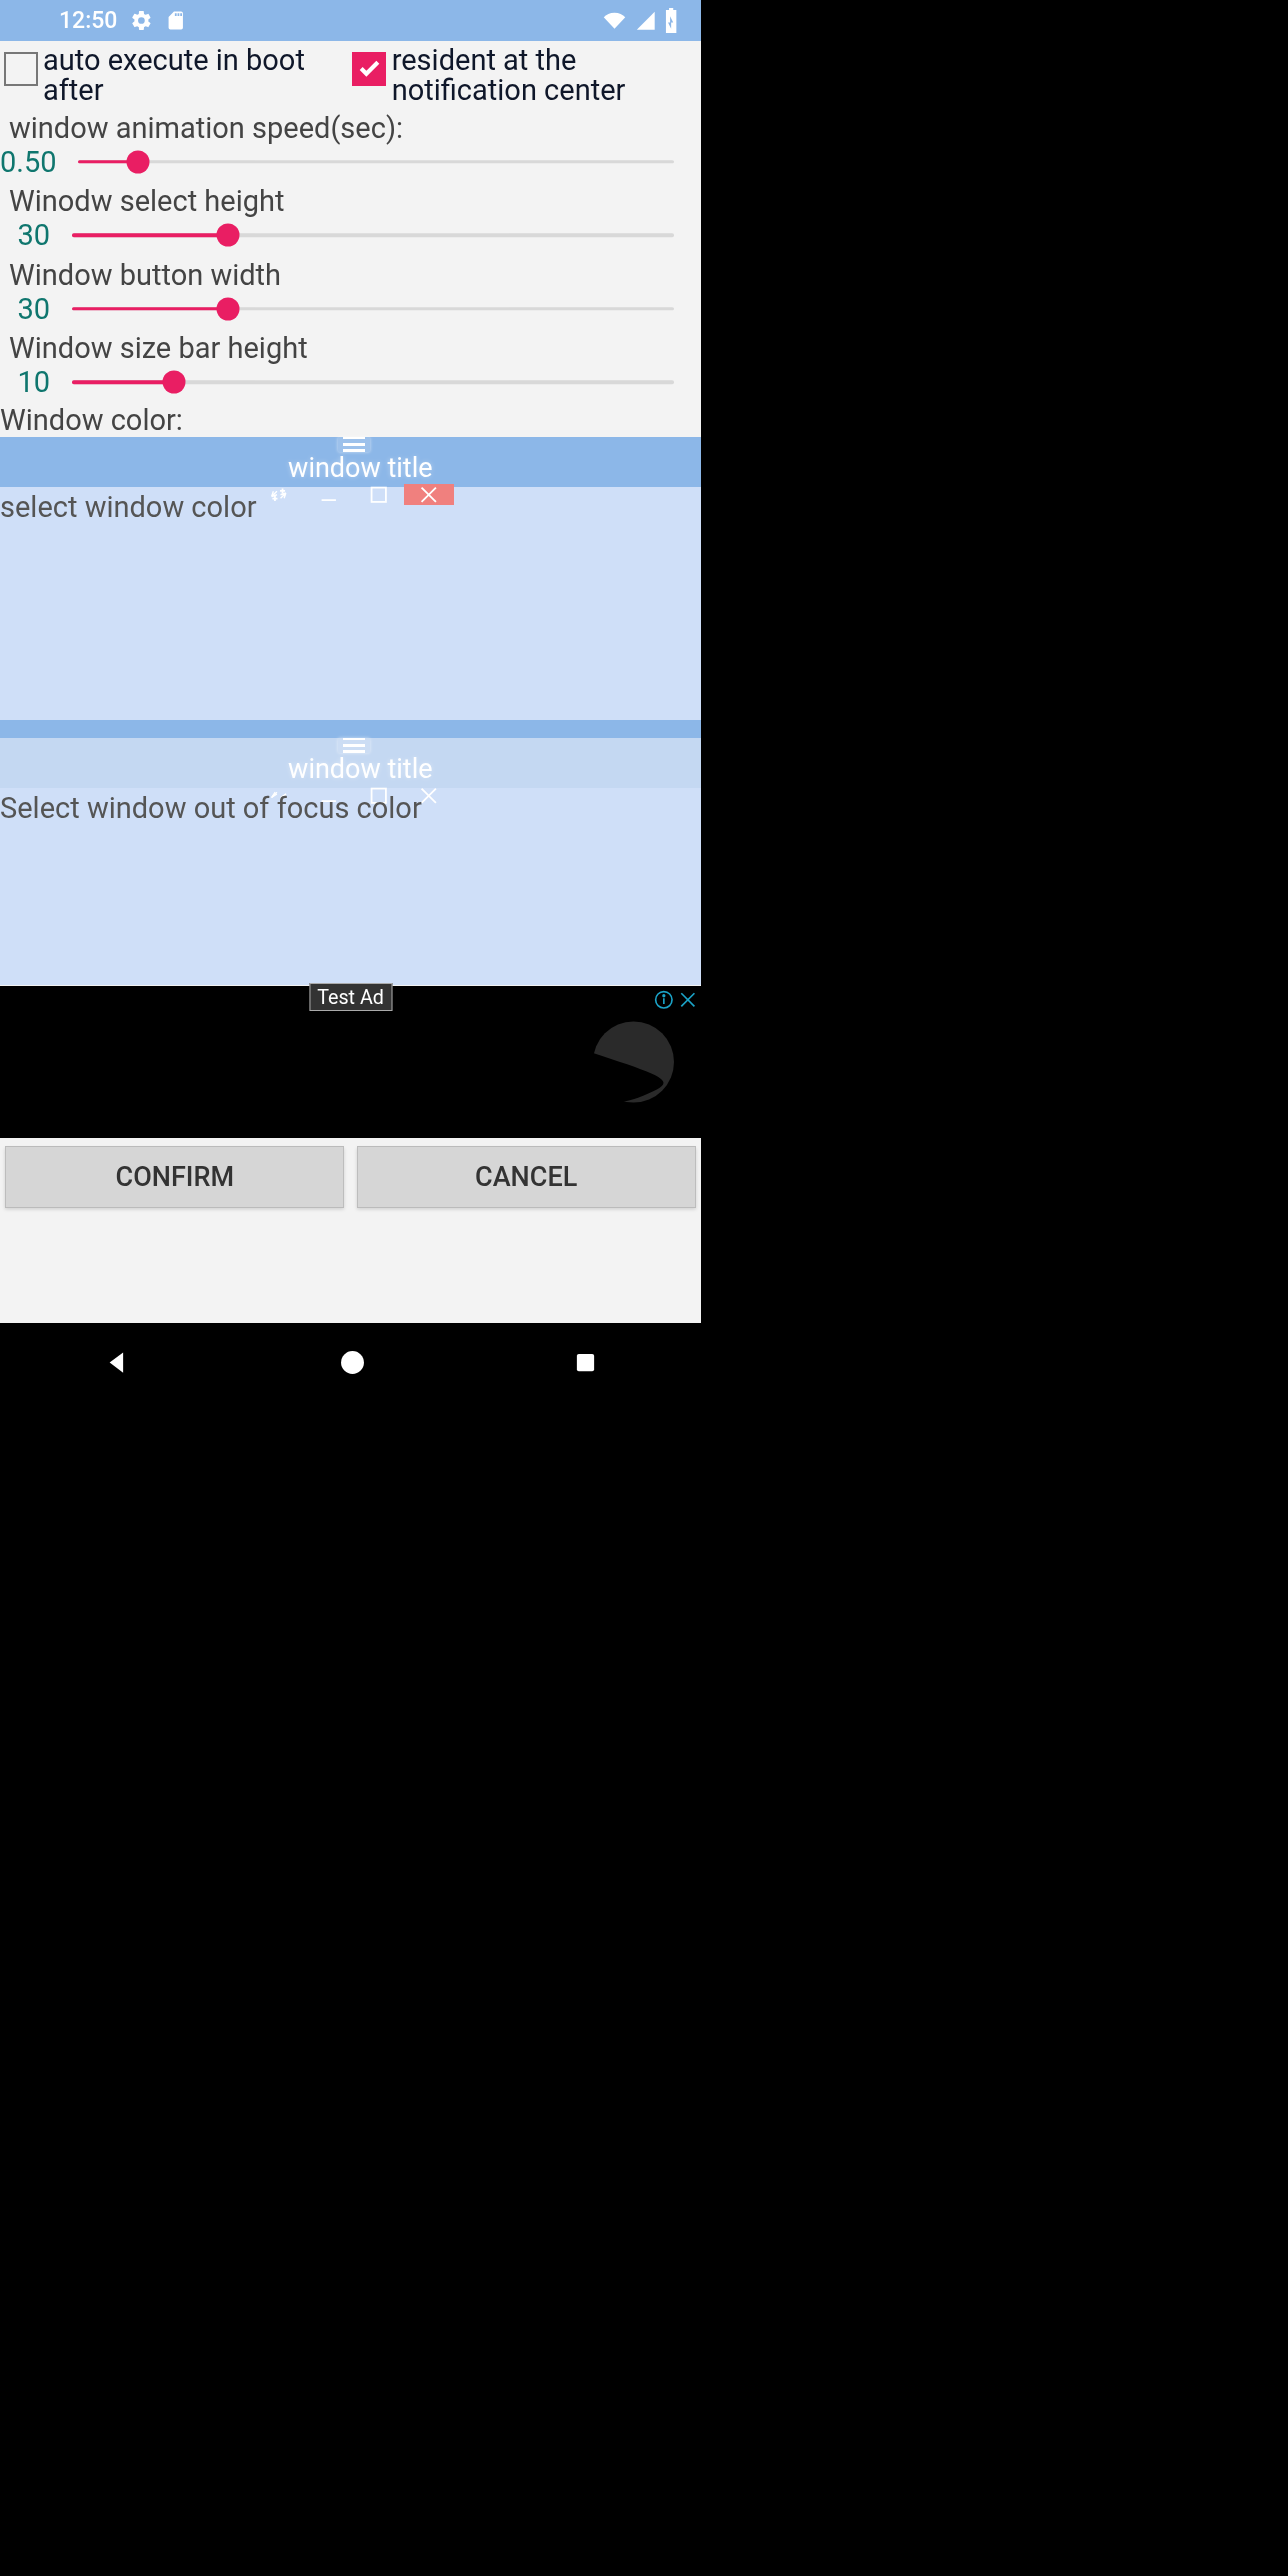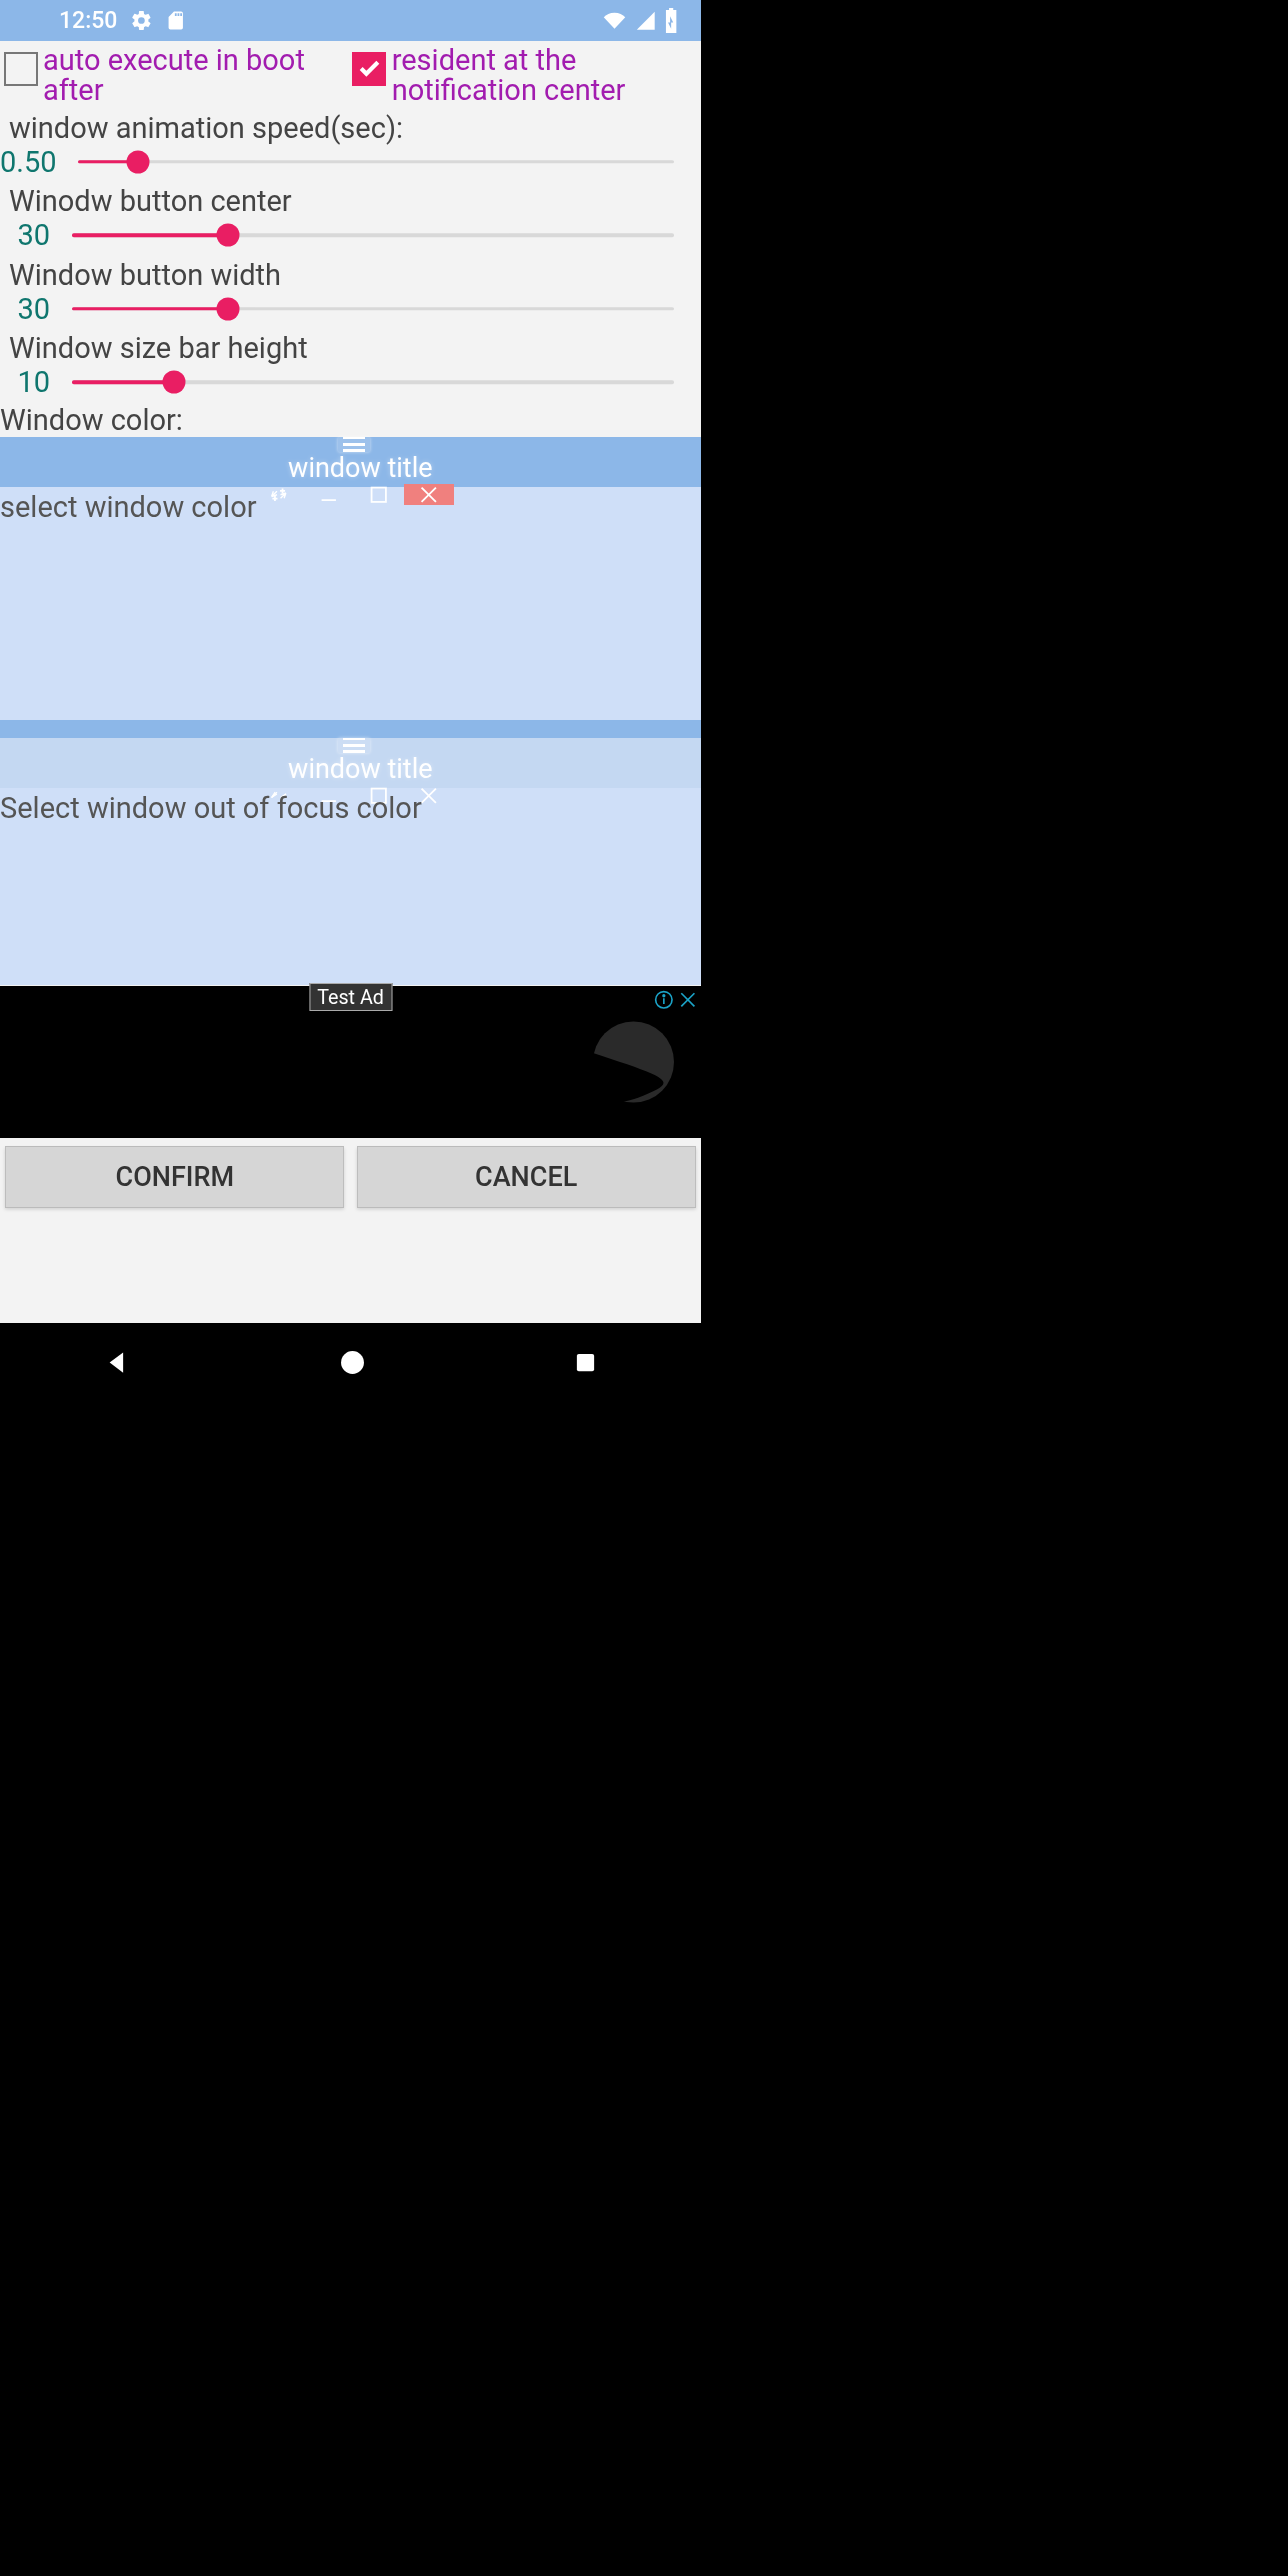--- a/index.html
+++ b/index.html
@@ -22,21 +22,21 @@
 
   
   .content { flex: 1; background: #f3f3f3; overflow: hidden; display:flex; flex-direction:column; }
 
   .checkrow { display:flex; padding: 3.6px 3.6px 0 3.6px; gap: 3.6px; }
   .checkitem { flex:1; display:flex; align-items:flex-start; gap: 5.4px; }
   .checkbox, .checkbox-checked { width: 34px; height:34px; flex-shrink:0; margin-top:7.2px; }
   .checkbox { border: 2.7px solid #777; }
   .checkbox-checked { background:#e91e63; display:flex; align-items:center; justify-content:center; }
   .checkbox-checked svg { display:block; }
-  .checklabel { font-size: 29px; color:#a21caf; line-height:1.05; }
+  .checklabel { font-size: 29px; color:#0f172a; line-height:1.05; }
 
   .setting-label { font-size: 29px; color:#444; margin-top: 5.4px; padding-left: 9px; }
   .slider-row { display:flex; align-items:center; gap: 21.5px; }
   .slider-val { font-size:29px; color:#0f766e; min-width: 50px; text-align: right; }
   .slider { flex:1; position:relative; height:18px; margin-right:27px; }
   .slider .track { position:absolute; top:50%; left:0; right:0; height:3.6px; background:#d8d8d8; transform:translateY(-50%); border-radius:1.8px;}
   .slider .fill { position:absolute; top:50%; left:0; height:3.6px; background:#e91e63; transform:translateY(-50%); border-radius:1.8px;}
   .slider .thumb { position:absolute; top:50%; width:23px; height:23px; background:#e91e63; border-radius:50%; transform:translate(-50%,-50%); }
 
   
@@ -125,21 +125,21 @@
     <div class="setting-label">window animation speed(sec):</div>
     <div class="slider-row">
       <div class="slider-val">0.50</div>
       <div class="slider">
         <div class="track"></div>
           <div class="fill" style="width:10%"></div>
           <div class="thumb" style="left:10%"></div>
       </div>
     </div>
 
-    <div class="setting-label">Winodw button center</div>
+    <div class="setting-label">Winodw select height</div>
     <div class="slider-row">
       <div class="slider-val">30</div>
       <div class="slider">
         <div class="track"></div>
           <div class="fill" style="width:26%"></div>
           <div class="thumb" style="left:26%"></div>
       </div>
     </div>
 
     <div class="setting-label">Window button width</div>

